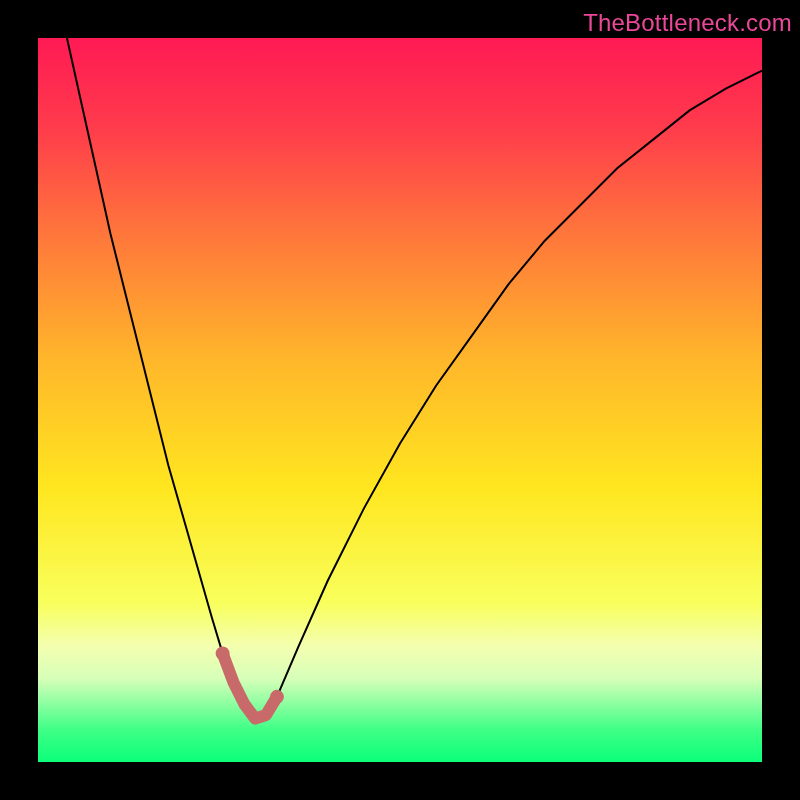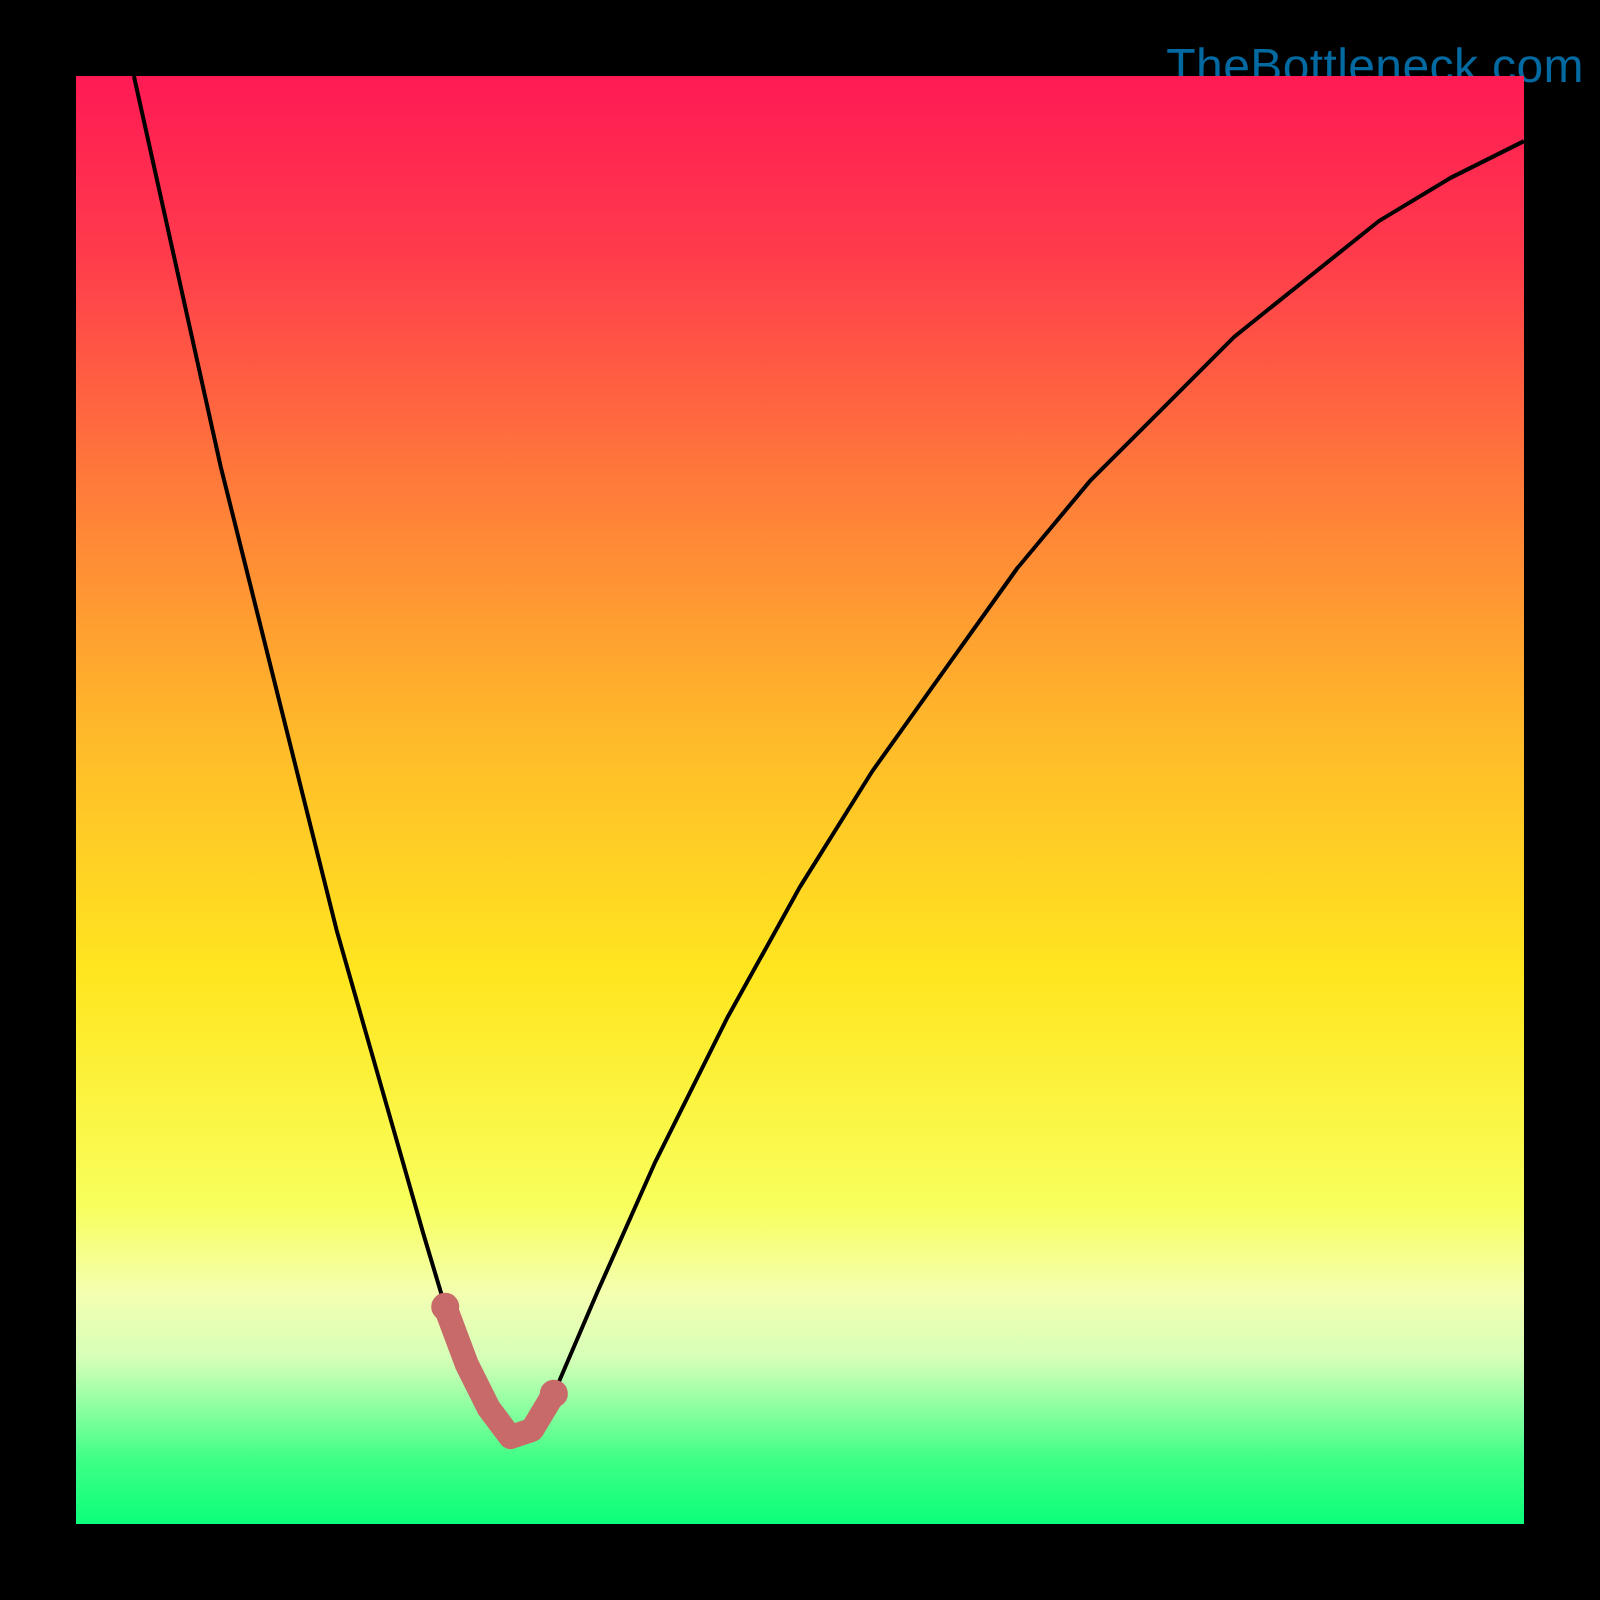--- a/index.html
+++ b/index.html
@@ -22,23 +22,23 @@
   .plot-area {
     position: absolute;
     top: 38px;
     left: 38px;
     width: 724px;
     height: 724px;
     overflow: hidden;
   }
   .watermark {
     position: absolute;
-    top: 20px;
+    top: 9px;
     right: 8px;
-    color: #0369a1;
+    color: #ec4899;
     font-size: 24px;
     font-weight: 400;
     letter-spacing: 0.2px;
   }
   svg { display: block; }
 </style>
 </head>
 <body>
 
 <div class="frame">

